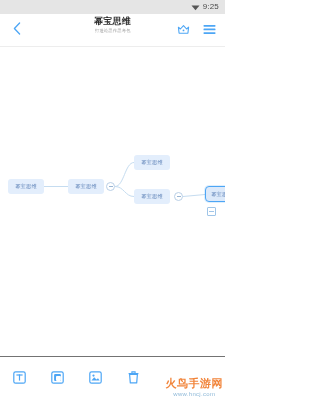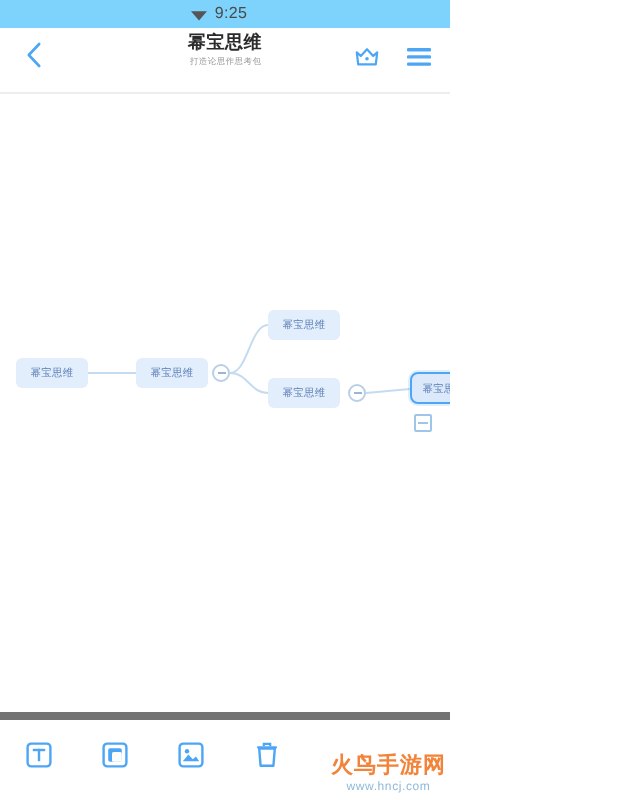--- a/index.html
+++ b/index.html
@@ -13,23 +13,23 @@
     font-family: "Liberation Sans", "DejaVu Sans", sans-serif;
     overflow: hidden;
     position: relative;
   }
 
   
   .status-bar {
     height: 14px;
     display: flex;
     align-items: center;
-    justify-content: center;
+    justify-content: flex-end;
     padding: 0 6px 0 0;
-    background: #7dd3fc;
+    background: #e5e5e5;
     box-sizing: border-box;
   }
   .status-right {
     display: flex;
     align-items: center;
     gap: 3px;
   }
   .wifi-icon {
     display: block;
     line-height: 0;
@@ -172,21 +172,21 @@
   }
 
   
   .toolbar {
     position: absolute;
     left: 0;
     right: 0;
     bottom: 0;
     height: 44px;
     background: #ffffff;
-    border-top: 4px solid #737373;
+    border-top: 1px solid #737373;
     display: flex;
     align-items: center;
     box-sizing: border-box;
   }
   .tool-btn {
     width: 38px;
     height: 44px;
     display: flex;
     align-items: center;
     justify-content: center;

